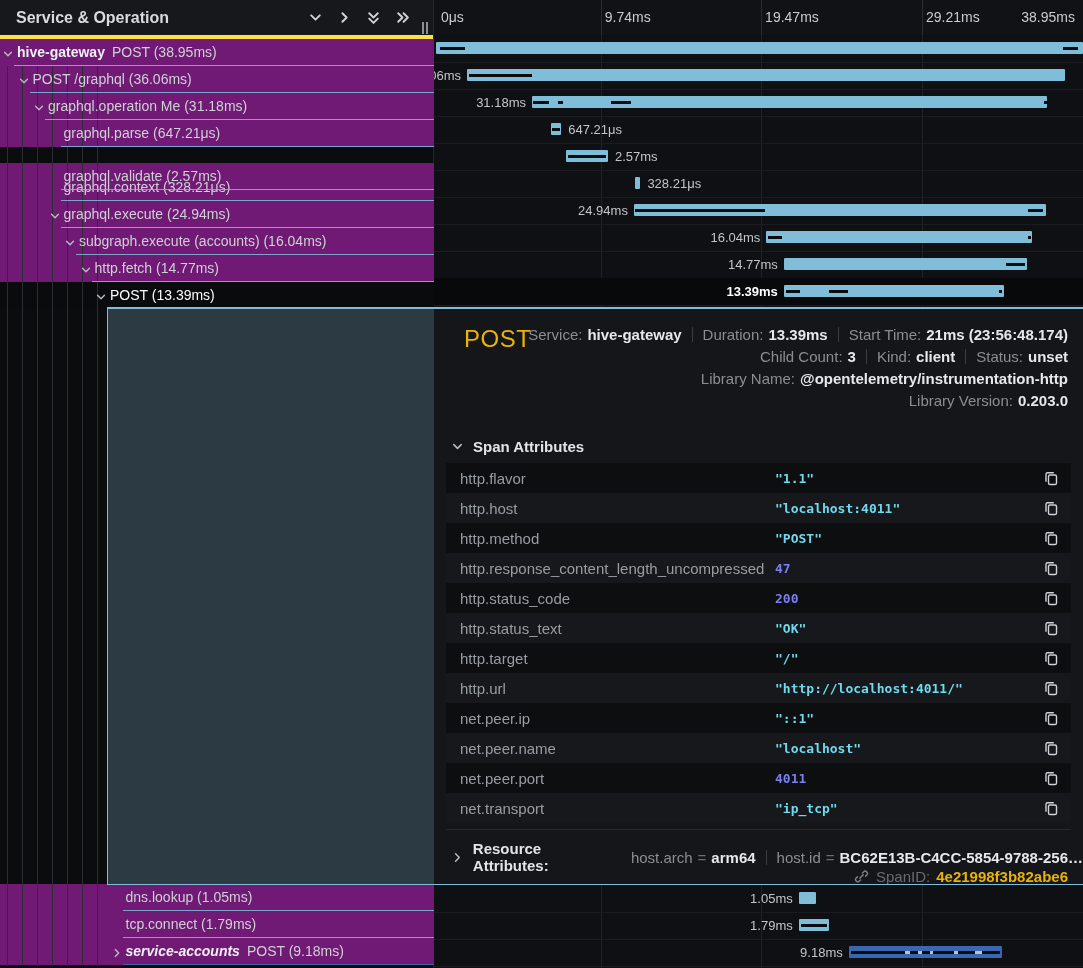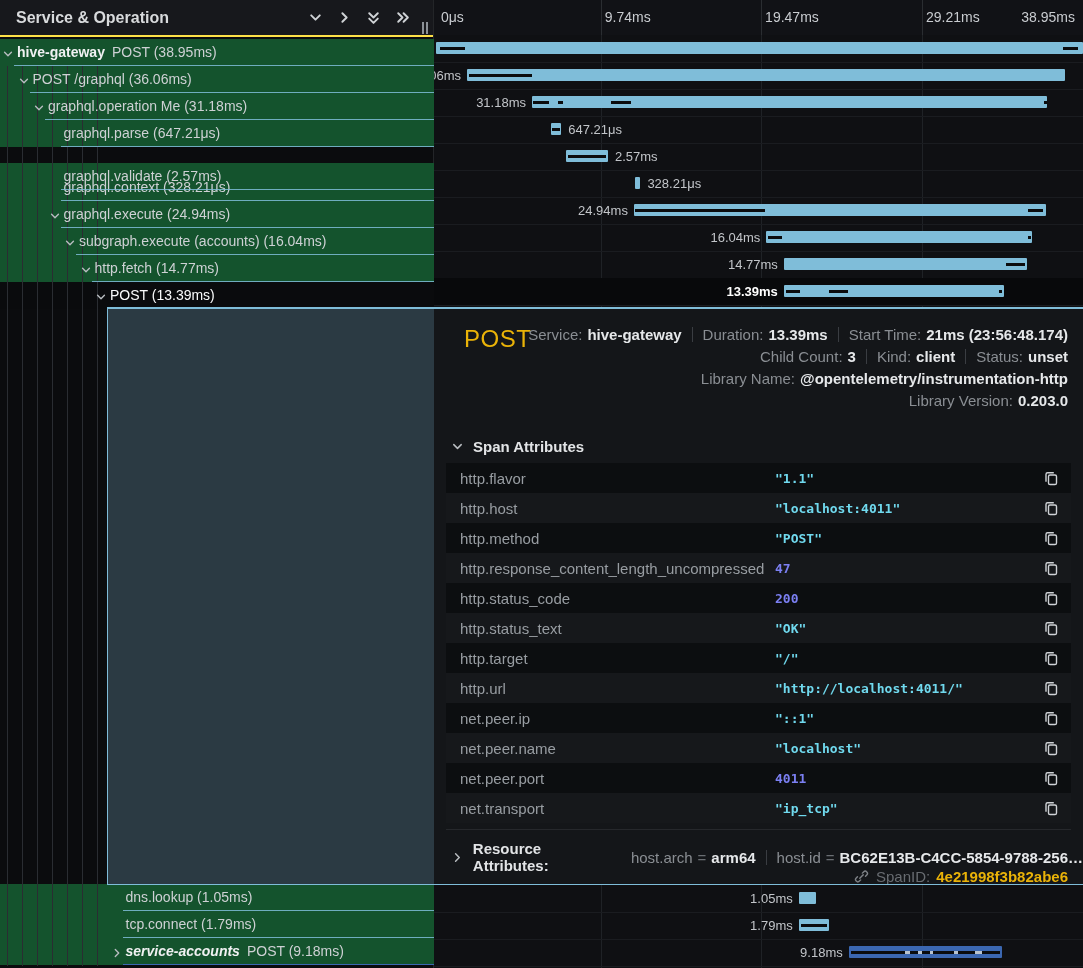--- a/index.html
+++ b/index.html
@@ -1,33 +1,33 @@
 <!DOCTYPE html>
 <html><head>
 <meta charset="utf-8">
 <style>
   html,body{margin:0;padding:0;background:#000;}
   #app{position:relative;width:1083px;height:968px;background:#0b0c0e;overflow:hidden;
        font-family:"Liberation Sans",sans-serif;color:#ced1d4;}
   
   #left-header{position:absolute;left:0;top:0;width:434px;height:35px;background:#17181c;
-    border-bottom:2px solid #fde047;display:flex;align-items:center;}
+    border-bottom:6px solid #fde047;display:flex;align-items:center;}
   #left-title{font-size:16px;font-weight:700;color:#d8dadc;margin-left:16px;flex:0 0 auto;}
   #hdr-icons{position:absolute;left:306px;top:0;height:35px;display:flex;align-items:center;gap:11px;}
   .hicon{width:18px;height:18px;display:flex;align-items:center;justify-content:center;cursor:pointer;}
   .hicon svg{stroke:#cfd2d5;fill:none;stroke-width:1.8;stroke-linecap:round;stroke-linejoin:round;}
   #drag-handle{position:absolute;left:422px;top:22px;width:8px;height:12px;display:flex;gap:2px;cursor:col-resize;}
   #drag-handle i{display:block;width:2px;height:12px;background:#8b9096;}
   #root-marker{position:absolute;left:0;top:41px;width:5px;height:20px;background:#40232b;}
   #vdivider{position:absolute;left:433px;top:0;width:1px;height:968px;background:#232528;}
 
   .guides{position:absolute;left:0;width:110px;pointer-events:none;z-index:5;}
   .guides i{position:absolute;top:0;bottom:0;width:1px;background:#2a2d32;}
 
-  .tree-row{position:absolute;left:0;width:434px;height:27px;background:#14532d;cursor:pointer;overflow:hidden;}
+  .tree-row{position:absolute;left:0;width:434px;height:27px;background:#701a75;cursor:pointer;overflow:hidden;}
   .tree-row.sel{background:#0a0b0d;}
   .tree-row .txt{position:absolute;top:0;line-height:26px;font-size:14px;color:#ced1d4;white-space:nowrap;z-index:6;}
   .tree-row .svc{font-weight:700;color:#f0f1f2;margin-right:7px;}
   .tree-row .svc.it{font-style:italic;}
   .tree-row.sel .txt{color:#fafbfc;}
   .tree-row .chev{position:absolute;top:7px;width:12px;height:12px;z-index:6;}
   .tree-row .chev svg{stroke:#b9bdc1;fill:none;stroke-width:1.6;stroke-linecap:round;stroke-linejoin:round;}
   .tree-row .u{position:absolute;bottom:0;right:0;height:1px;z-index:7;}
 
   #selected-block{position:absolute;left:107px;top:309px;width:327px;height:575px;background:#2b3a43;

